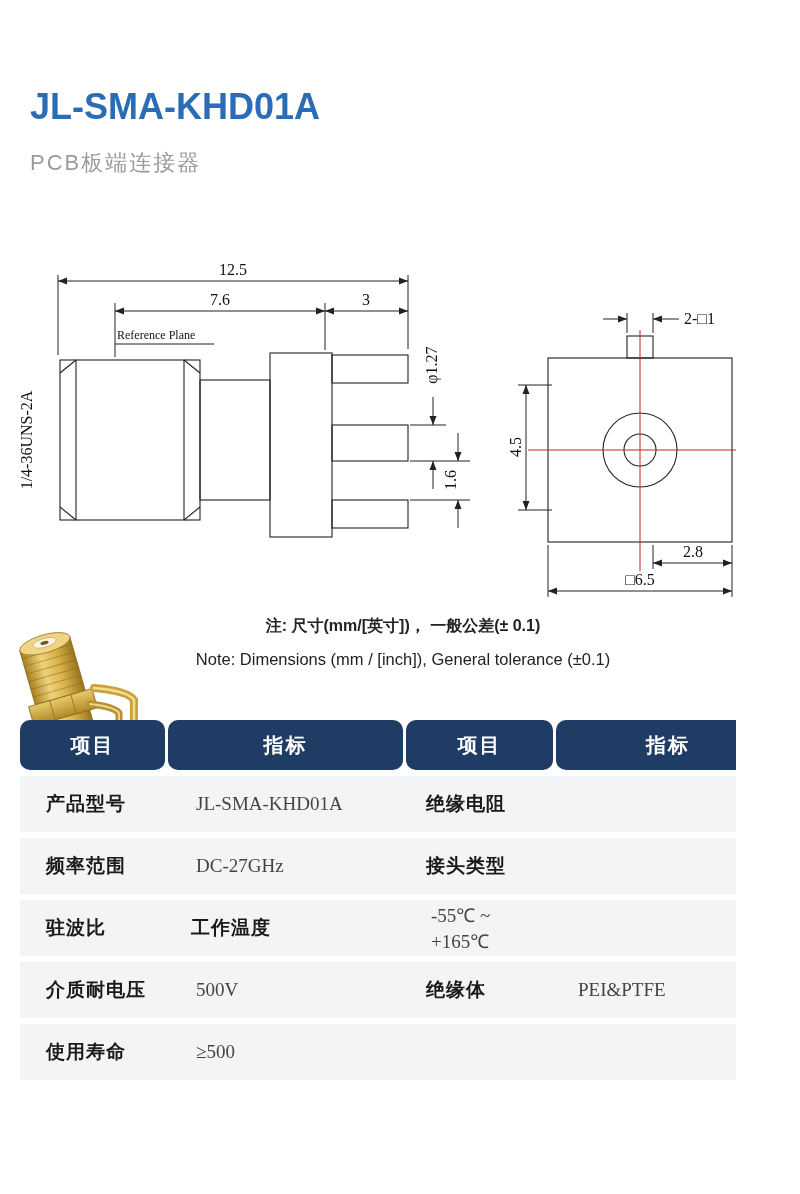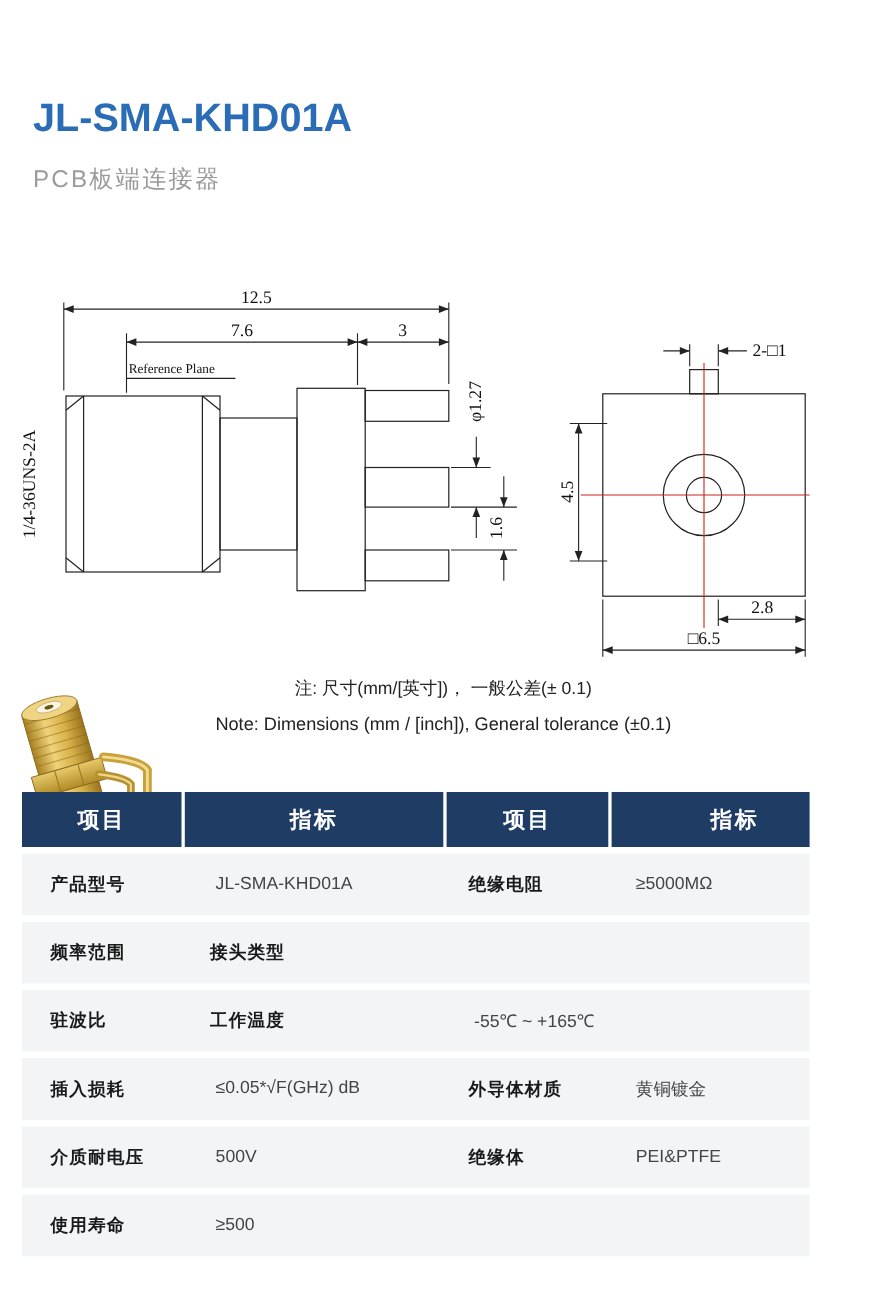--- a/index.html
+++ b/index.html
@@ -7,33 +7,33 @@
         font-family:"Liberation Sans", sans-serif;overflow:hidden;margin-top:40px;}
 
   .title{position:absolute;left:30px;top:46px;font-size:36px;font-weight:bold;color:#2a6db6;}
   .subtitle{position:absolute;left:30px;top:108px;font-size:22px;color:#9b9b9b;letter-spacing:2px;}
 
   .drawing{position:absolute;left:0;top:205px;width:800px;height:370px;}
   .drawing .dim{font-family:"Liberation Serif", serif;font-size:16px;fill:#111;}
   .drawing .small{font-family:"Liberation Serif", serif;font-size:12px;fill:#111;}
 
   .notes{position:absolute;left:120px;top:576px;width:566px;text-align:center;color:#222;}
-  .notes .cn{font-size:16px;margin-bottom:13px;}
+  .notes .cn{font-size:16px;margin-bottom:13px;font-weight:bold;}
   .notes .en{font-size:16.5px;}
 
   .photo{position:absolute;left:6px;top:586px;width:168px;height:108px;}
 
   .spec-table{position:absolute;left:20px;top:680px;width:760px;}
   .thead{display:grid;grid-template-columns:145px 235px 147px 1fr;gap:3px;background:#fff;}
   .th{background:#1f3c64;color:#fff;font-size:20px;font-weight:bold;height:50px;
-      display:flex;align-items:center;justify-content:center;letter-spacing:2px;}
+      display:flex;align-items:center;justify-content:center;letter-spacing:2px;border-radius:10px;}
   .trow{display:grid;grid-template-columns:145px 235px 147px 1fr;background:#f3f4f6;
         height:56px;margin-top:6px;align-items:center;}
   .trow:first-of-type{margin-top:11px;}
-  .td{font-size:16px;color:#444;}
+  .td{font-size:19px;color:#444;font-family:Liberation Serif, serif;}
   .td.label{padding-left:26px;font-weight:bold;color:#1a1a1a;letter-spacing:1px;}
   .td.value{padding-left:31px;}
 </style>
 </head>
 <body>
 
 <div class="page">
 
   <div class="title">JL-SMA-KHD01A</div>
   <div class="subtitle">PCB板端连接器</div>
@@ -176,36 +176,30 @@
       <div class="th">项目</div>
       <div class="th">指标</div>
       <div class="th">项目</div>
       <div class="th">指标</div>
     </div>
 
     <div class="trow">
       <div class="td label">产品型号</div>
       <div class="td value">JL-SMA-KHD01A</div>
       <div class="td label">绝缘电阻</div>
-      <div class="td value">≥5000MΩ</div>
     </div>
     <div class="trow">
       <div class="td label">频率范围</div>
+      <div class="td value">DC-27GHz</div>
       <div class="td label">接头类型</div>
     </div>
     <div class="trow">
       <div class="td label">驻波比</div>
       <div class="td label">工作温度</div>
       <div class="td value">-55℃ ~ +165℃</div>
-    </div>
-    <div class="trow">
-      <div class="td label">插入损耗</div>
-      <div class="td value">≤0.05*√F(GHz) dB</div>
-      <div class="td label">外导体材质</div>
-      <div class="td value">黄铜镀金</div>
     </div>
     <div class="trow">
       <div class="td label">介质耐电压</div>
       <div class="td value">500V</div>
       <div class="td label">绝缘体</div>
       <div class="td value">PEI&amp;PTFE</div>
     </div>
     <div class="trow">
       <div class="td label">使用寿命</div>
       <div class="td value">≥500</div>

